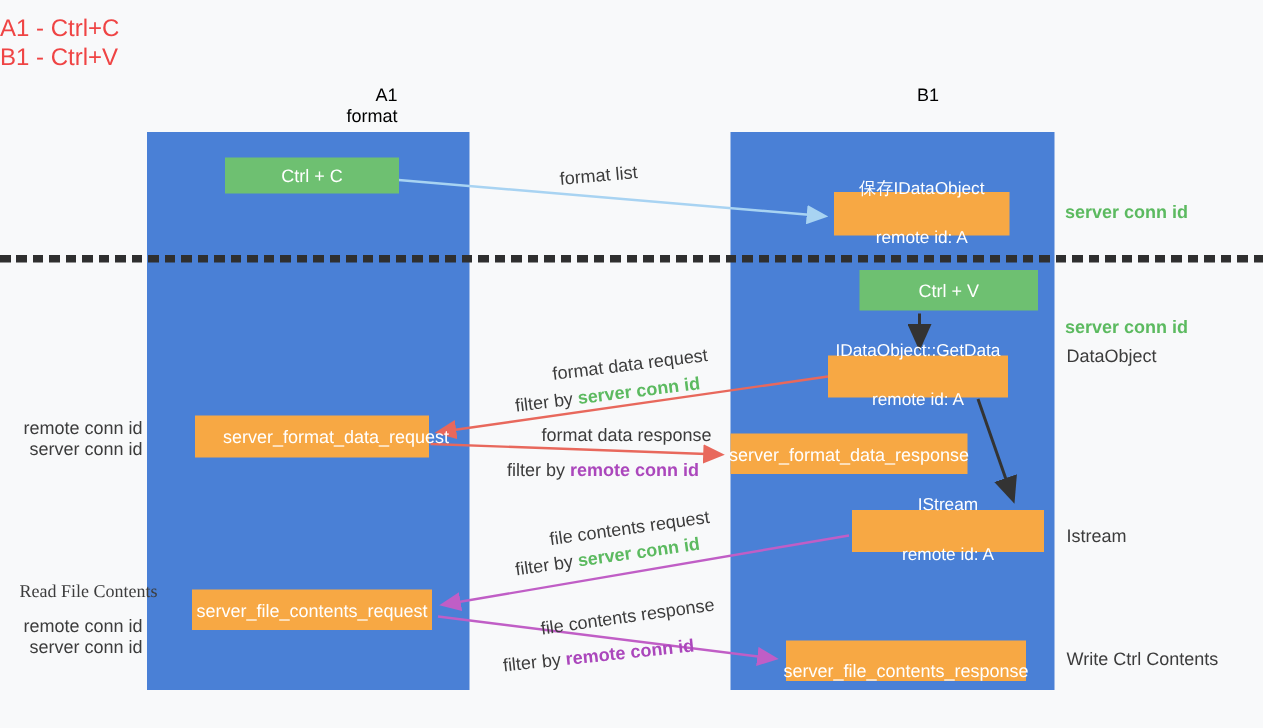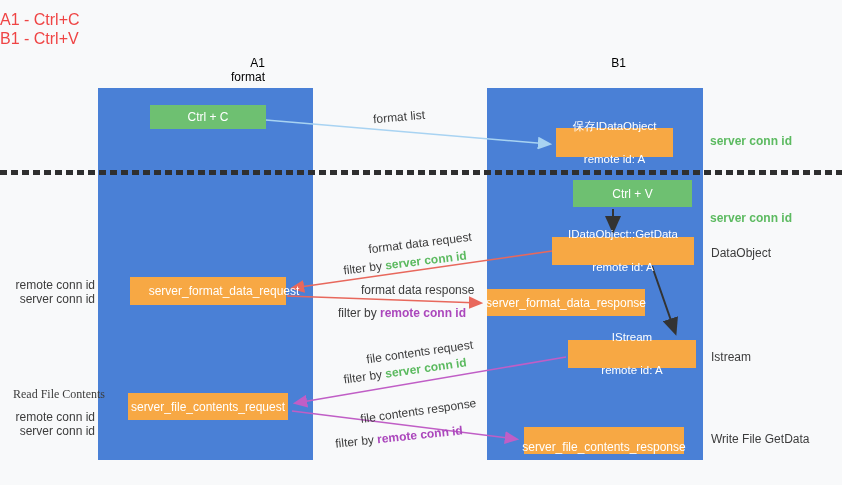--- a/index.html
+++ b/index.html
@@ -91,21 +91,21 @@
 
   <div class="node orange two" style="left:556px;top:128px;width:117px;height:29px;">
     <span>保存IDataObject</span>
     <span>remote id: A</span>
   </div>
 
   <div class="node green" style="left:553px;top:180px;width:119px;height:27px;margin-left:20px;">
     <span>Ctrl + V</span>
   </div>
 
-  <div class="node orange two" style="left:552px;top:237px;width:142px;height:28px;">
+  <div class="node orange two" style="left:552px;top:237px;width:120px;height:28px;">
     <span>IDataObject::GetData</span>
     <span>remote id: A</span>
   </div>
 
   <div class="node orange" style="left:130px;top:277px;width:156px;height:28px;padding-left:32px;">
     <span>server_format_data_request</span>
   </div>
 
   <div class="node orange" style="left:487px;top:289px;width:158px;height:27px;">
     <span>server_format_data_response</span>
@@ -152,17 +152,17 @@
   </div>
 
   <div class="lbl right-align" style="left:0px;top:387px;width:105px;font-family:Liberation Serif, serif;">Read File Contents</div>
   <div class="lbl right-align" style="left:0px;top:410px;width:95px;">
     <div class="purple-b">remote conn id</div>
     <div class="green-b">server conn id</div>
   </div>
 
   <div class="lbl green-b" style="left:710px;top:134px;">server conn id</div>
   <div class="lbl green-b" style="left:710px;top:211px;">server conn id</div>
-  <div class="lbl" style="left:711px;top:246px;">DataObject</div>
+  <div class="lbl" style="left:711px;top:230px;">DataObject</div>
   <div class="lbl" style="left:711px;top:350px;">Istream</div>
-  <div class="lbl" style="left:711px;top:432px;">Write File GetData</div>
+  <div class="lbl" style="left:711px;top:432px;">Write Ctrl Contents</div>
 
 </div>
 
 </body></html>

